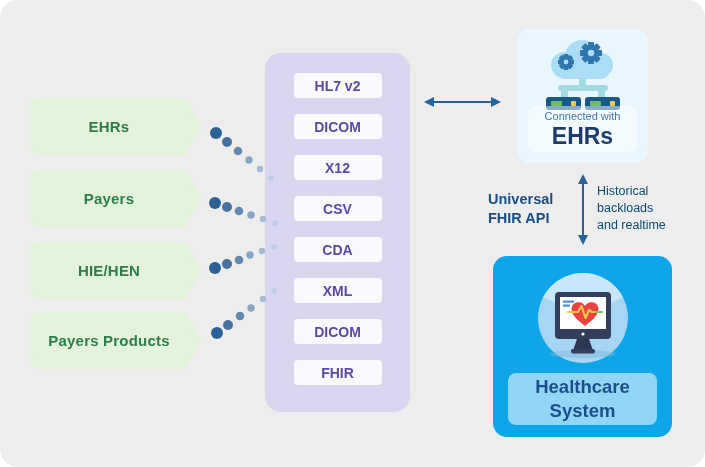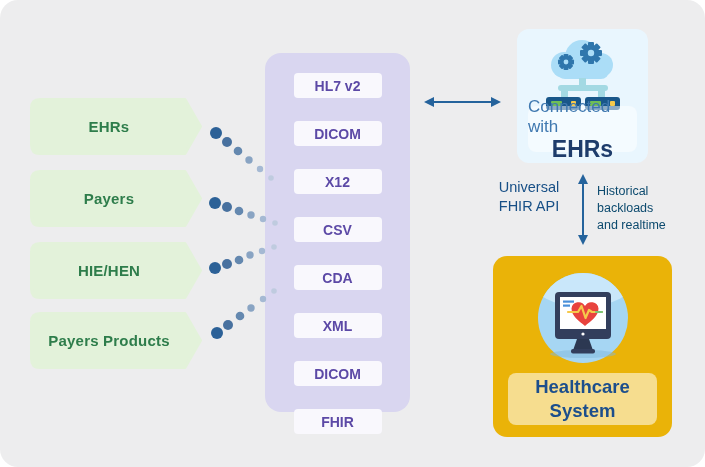--- a/index.html
+++ b/index.html
@@ -13,53 +13,53 @@
   .source-box svg.tag{position:absolute;inset:0;}
   .source-label{
     position:absolute;inset:0;display:flex;align-items:center;justify-content:center;
     padding-right:14px;color:#2E7D4B;font-size:15px;font-weight:700;letter-spacing:.2px;
   }
   
   .hub-panel{
     position:absolute;left:265px;top:53px;width:145px;height:359px;
     background:#D9D6F0;border-radius:16px;
     display:flex;flex-direction:column;align-items:center;
-    padding:20px 0 17px 0;box-sizing:border-box;gap:23px;
+    padding:20px 0 17px 0;box-sizing:border-box;gap:16px;
   }
   .pill{
     width:88px;height:25px;background:#F9F8FD;border-radius:4px;
     display:flex;align-items:center;justify-content:center;
     color:#5C49A6;font-size:14px;font-weight:700;flex:0 0 auto;
   }
   
   .overlay{position:absolute;inset:0;pointer-events:none;}
   
   .ehr-box{
     position:absolute;left:517px;top:29px;width:131px;height:134px;
     background:#E9F6FE;border-radius:12px;
   }
   .ehr-box .icon-wrap{position:absolute;left:0;right:0;top:9px;display:flex;justify-content:center;}
   .ehr-inner{
     position:absolute;left:11px;right:11px;bottom:11px;height:46px;
     background:rgba(255,255,255,0.5);border-radius:8px;
     display:flex;flex-direction:column;align-items:center;justify-content:center;
   }
-  .ehr-subtitle{color:#3F78B0;font-size:17px;line-height:1.2;}
+  .ehr-subtitle{color:#3F78B0;font-size:11px;line-height:1.2;}
   .ehr-title{color:#1E3C6B;font-size:23px;font-weight:700;line-height:1.05;}
   .link-left{
-    position:absolute;left:488px;top:178px;width:82px;text-align:center;
-    color:#174F86;font-size:14.5px;font-weight:400;line-height:1.3;
+    position:absolute;left:488px;top:190px;width:82px;text-align:left;
+    color:#174F86;font-size:14.5px;font-weight:700;line-height:1.3;
   }
   .link-right{
     position:absolute;left:597px;top:183px;width:74px;text-align:left;
     color:#0c4a6e;font-size:12.5px;line-height:1.35;
   }
   .healthcare-box{
     position:absolute;left:493px;top:256px;width:179px;height:181px;
-    background:#eab308;border-radius:14px;
+    background:#0ea5e9;border-radius:14px;
   }
   .healthcare-box .icon-wrap{position:absolute;left:0;right:0;top:17px;display:flex;justify-content:center;}
   .healthcare-inner{
     position:absolute;left:15px;right:15px;bottom:12px;height:52px;
     background:rgba(255,255,255,0.55);border-radius:8px;
     display:flex;align-items:center;justify-content:center;
   }
   .healthcare-title{
     color:#1C4E8C;font-size:18.5px;font-weight:700;line-height:1.3;
     text-align:center;width:120px;

